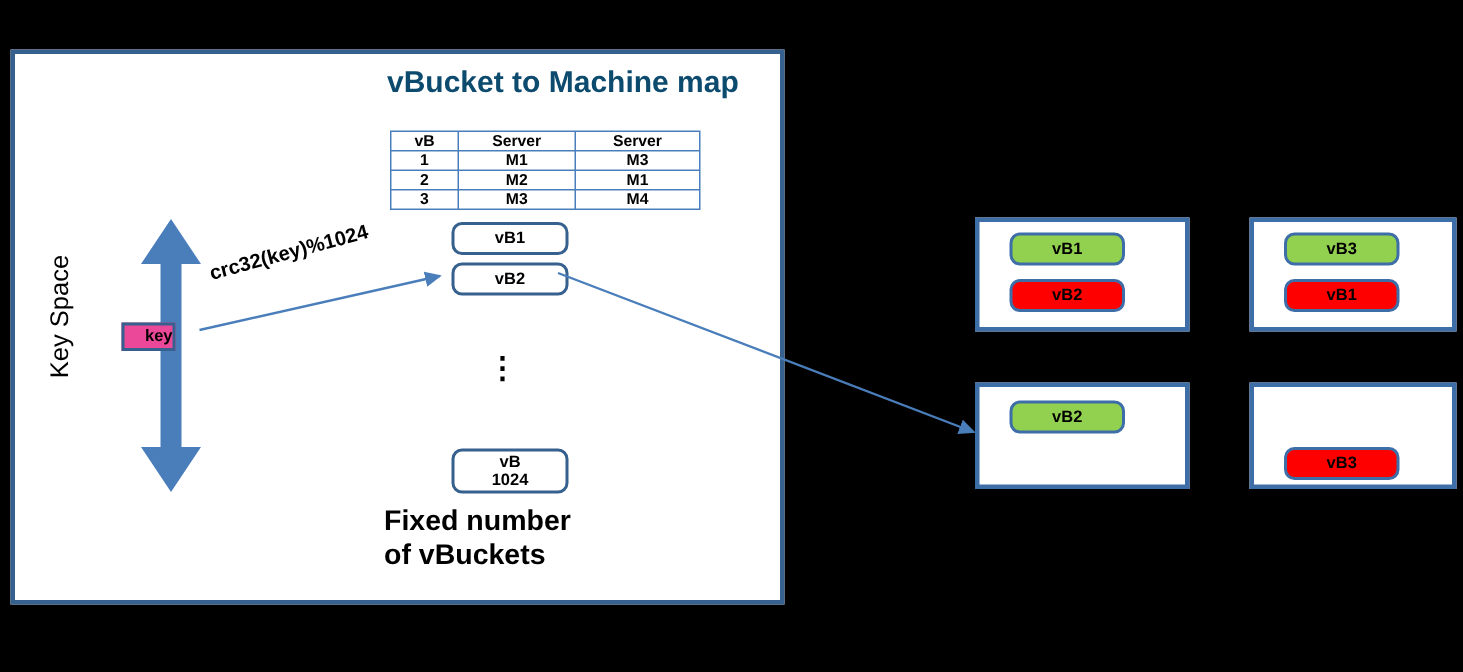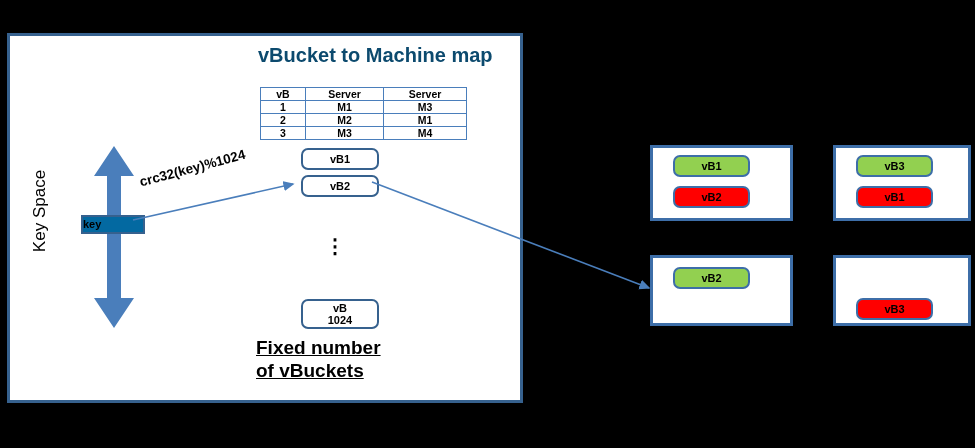--- a/index.html
+++ b/index.html
@@ -81,26 +81,26 @@
     left: 78px;
     top: 110px;
     width: 52px;
     height: 182px;
   }
 
   #key-box {
     position: absolute;
     left: 71px;
     top: 179px;
-    width: 64px;
+    width: 36px;
     height: 19px;
     border: 2.5px solid #36618e;
-    background: #0369a1;
-    box-sizing: border-box;
-    text-align: left;
+    background: #ec4899;
+    box-sizing: border-box;
+    text-align: right;
     font-size: 11px;
     font-weight: bold;
     line-height: 15px;
     color: #000000;
   }
 
   #crc-label {
     position: absolute;
     left: 128px;
     top: 139px;
@@ -147,21 +147,20 @@
 
   #fixed-note {
     position: absolute;
     left: 246px;
     top: 301px;
     width: 240px;
     font-size: 19px;
     font-weight: bold;
     color: #000000;
     line-height: 1.2;
-    text-decoration: underline;
   }
 
   
   .machine {
     position: absolute;
     background: #ffffff;
     border: 3px solid #3d6ea8;
     box-sizing: border-box;
   }
   #machine-m1 { left: 650px; top: 145px; width: 143px; height: 76px; }

